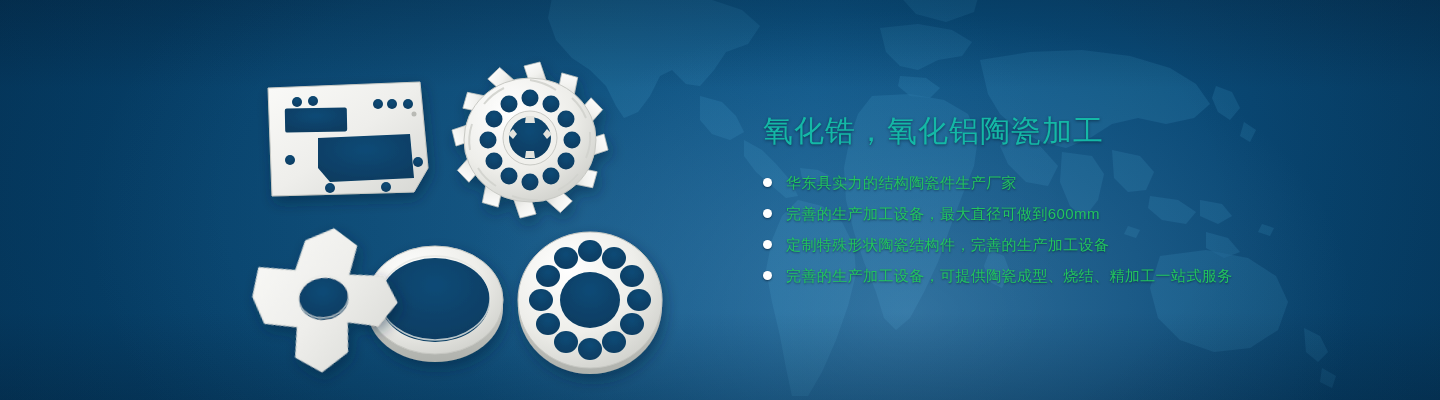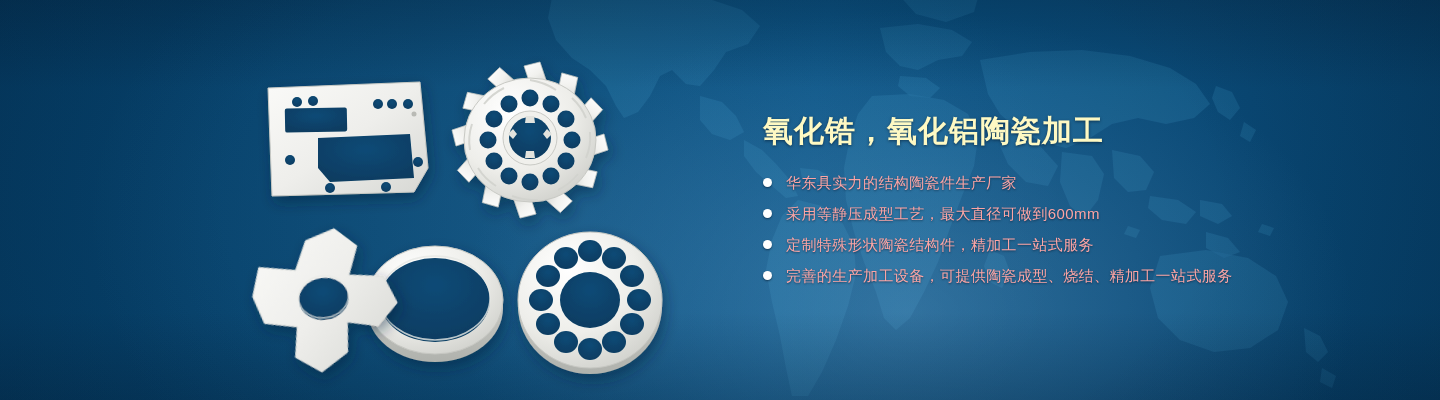--- a/index.html
+++ b/index.html
@@ -54,25 +54,25 @@
   .parts svg { display: block; width: 100%; height: 100%; }
 
   
   .copy {
     position: absolute;
     left: 763px;
     top: 112px;
     width: 620px;
   }
   .headline {
-    color: #fef9c3;
+    color: #14b8a6;
     font-size: 30px;
     line-height: 38px;
     letter-spacing: 1px;
-    font-weight: 700;
+    font-weight: 400;
     margin: 0 0 22px 0;
     text-shadow: 0 1px 3px rgba(0,12,28,0.55);
     white-space: nowrap;
   }
   .bullets {
     list-style: none;
     margin: 0;
     padding: 0;
   }
   .bullet {
@@ -85,21 +85,21 @@
   .dot {
     flex: 0 0 auto;
     width: 9px;
     height: 9px;
     border-radius: 50%;
     background: #ffffff;
     margin-right: 14px;
     box-shadow: 0 1px 2px rgba(0,10,25,0.5);
   }
   .bullet-text {
-    color: #fca5a5;
+    color: #22c55e;
     font-size: 15px;
     line-height: 21px;
     letter-spacing: 0.4px;
     white-space: nowrap;
     text-shadow: 0 1px 2px rgba(0,12,28,0.5);
   }
 </style>
 </head>
 <body>
 
@@ -334,25 +334,25 @@
 
   <div class="copy">
     <h1 class="headline">氧化锆，氧化铝陶瓷加工</h1>
     <ul class="bullets">
       <li class="bullet">
         <span class="dot"></span>
         <span class="bullet-text">华东具实力的结构陶瓷件生产厂家</span>
       </li>
       <li class="bullet">
         <span class="dot"></span>
-        <span class="bullet-text">采用等静压成型工艺，最大直径可做到600mm</span>
+        <span class="bullet-text">完善的生产加工设备，最大直径可做到600mm</span>
       </li>
       <li class="bullet">
         <span class="dot"></span>
-        <span class="bullet-text">定制特殊形状陶瓷结构件，精加工一站式服务</span>
+        <span class="bullet-text">定制特殊形状陶瓷结构件，完善的生产加工设备</span>
       </li>
       <li class="bullet">
         <span class="dot"></span>
         <span class="bullet-text">完善的生产加工设备，可提供陶瓷成型、烧结、精加工一站式服务</span>
       </li>
     </ul>
   </div>
 
 </div>
 

